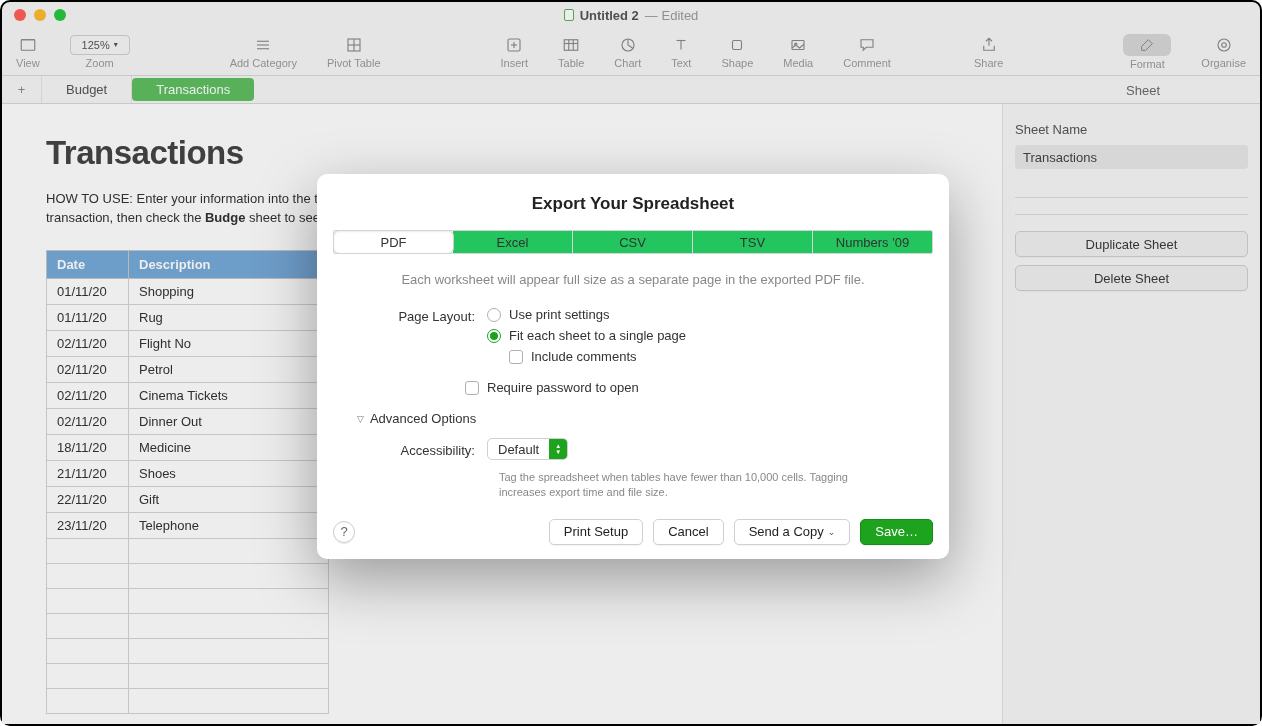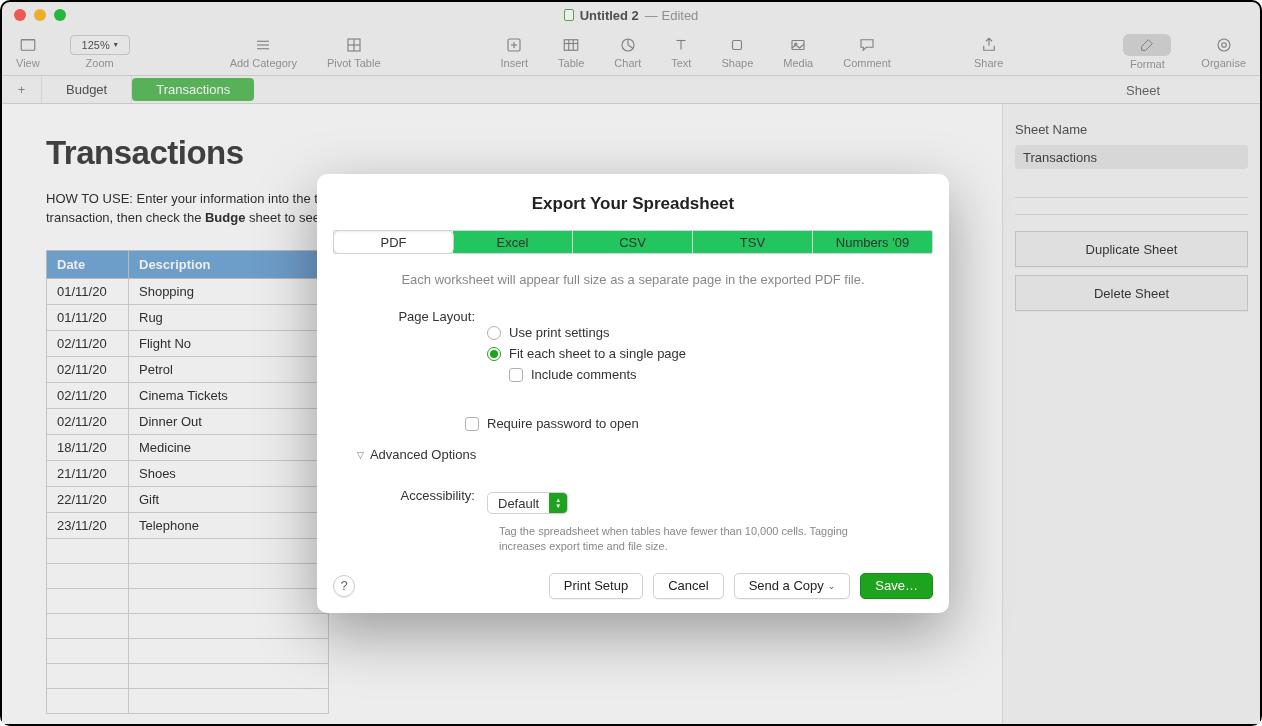--- a/index.html
+++ b/index.html
@@ -48,34 +48,34 @@
   table.data th:first-child, table.data td:first-child { width: 82px; }
   table.data th:nth-child(2), table.data td:nth-child(2) { width: 200px; }
 
   
   .insp-label { color: #555; font-size: 13px; margin-bottom: 8px; }
   .insp-input { width: 100%; height: 24px; background: #e8e8e8; border: none; border-radius: 4px; padding: 0 8px; font-size: 13px; color: #444; margin-bottom: 18px;}
   .insp-row { display:flex; align-items:center; justify-content:space-between; margin-bottom: 18px; color:#555;}
   .color-well { width: 48px; height: 22px; border: 1px solid #ccc; border-radius: 4px; background: #fff; display:flex; align-items:center; justify-content:flex-end; padding-right:4px;}
   .rainbow-circle { width:14px; height:14px; border-radius:50%; background: conic-gradient(red,orange,yellow,lime,cyan,blue,magenta,red);}
   .insp-divider { height:1px; background:#ddd; margin: 10px 0 16px 0;}
-  .insp-btn { width: 100%; height: 36px; border: 1px solid #d0d0d0; border-radius: 0; background: #f0f0f0; color:#3a3a3a; font-size:13px; margin-bottom: 8px; box-shadow: 0 1px 0 rgba(0,0,0,0.03);}
+  .insp-btn { width: 100%; height: 26px; border: 1px solid #d0d0d0; border-radius: 5px; background: #f0f0f0; color:#3a3a3a; font-size:13px; margin-bottom: 8px; box-shadow: 0 1px 0 rgba(0,0,0,0.03);}
 
   
   .modal { position: absolute; left: 315px; top: 172px; width: 632px; background: #fff; border-radius: 10px; box-shadow: 0 20px 60px rgba(0,0,0,0.35); z-index: 10; padding-bottom: 14px;}
   .modal h2 { text-align:center; font-size: 17px; font-weight: 600; padding: 20px 0 16px 0; color:#222;}
   .segmented { display:flex; margin: 0 16px 18px 16px; border: 1px solid #d4d4d4; border-radius: 2px; overflow: hidden; height: 24px; font-size: 13px;}
   .seg { flex:1; display:flex; align-items:center; justify-content:center; color:#333; background:#22c55e; border-right:1px solid #d4d4d4; cursor:pointer;}
   .seg:last-child { border-right: none; }
   .seg.active { background:#fff; box-shadow: 0 1px 2px rgba(0,0,0,0.08) inset; border: 1px solid #cfcfcf; border-radius:6px; margin:-1px; z-index:1;}
   .modal-desc { text-align:center; color: #888; font-size: 13px; margin: 0 40px 20px 40px;}
   .form-area { padding: 0 40px; }
   .form-row { display:flex; align-items:flex-start; margin-bottom: 10px; }
   .form-label { width: 130px; text-align: right; padding-right: 12px; color:#333; font-size:13px; padding-top: 2px;}
-  .form-ctrl { flex:1; color:#333; font-size:13px;margin-top:18px;}
+  .form-ctrl { flex:1; color:#333; font-size:13px;}
   .radio-line, .check-line { display:flex; align-items:center; gap:8px; margin-bottom: 6px;}
   .radio { width:14px; height:14px; border-radius:50%; border:1px solid #b0b0b0; display:inline-flex; align-items:center; justify-content:center;}
   .radio.sel { border-color:#1ea31e; }
   .radio.sel::after { content:""; width:8px; height:8px; border-radius:50%; background:#1ea31e;}
   .checkbox { width:14px; height:14px; border:1px solid #b0b0b0; border-radius:3px;}
   .select { display:inline-flex; align-items:center; height:22px; border:1px solid #d0d0d0; border-radius:5px; padding: 0 0 0 10px; background:#fff; font-size:13px; overflow: hidden;}
   .stepper { width:18px; height:22px; background:#1ea31e; margin-left:10px; display:flex; flex-direction:column; align-items:center; justify-content:center; color:#fff;}
   .stepper::before { content:"▲"; font-size:6px; line-height:1;}
   .stepper::after { content:"▼"; font-size:6px; line-height:1;}
   .disclosure { display:flex; align-items:center; gap:6px; color:#333; font-size:13px; margin: 10px 0 12px 0; cursor:pointer;}

